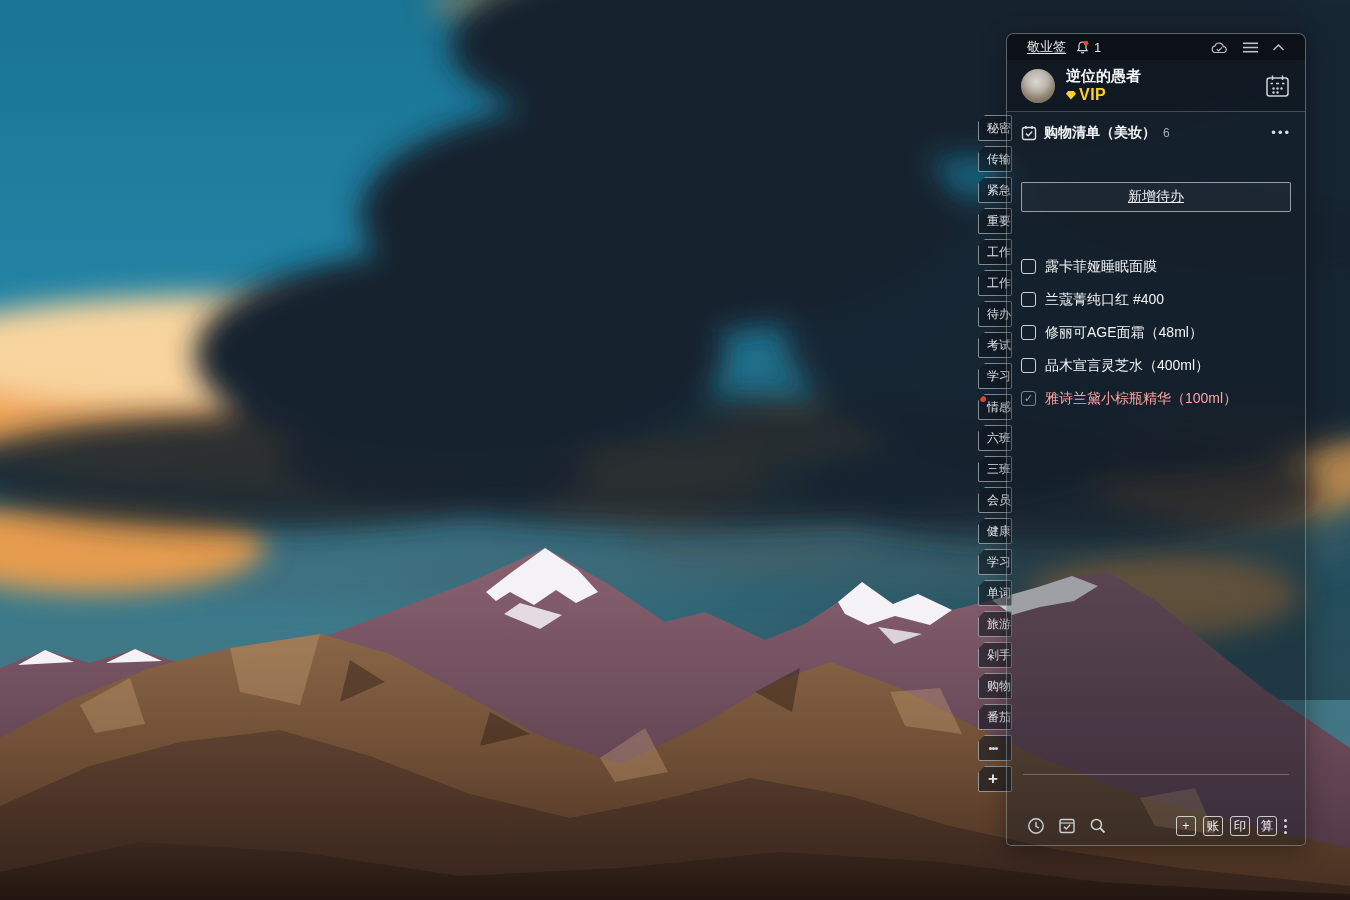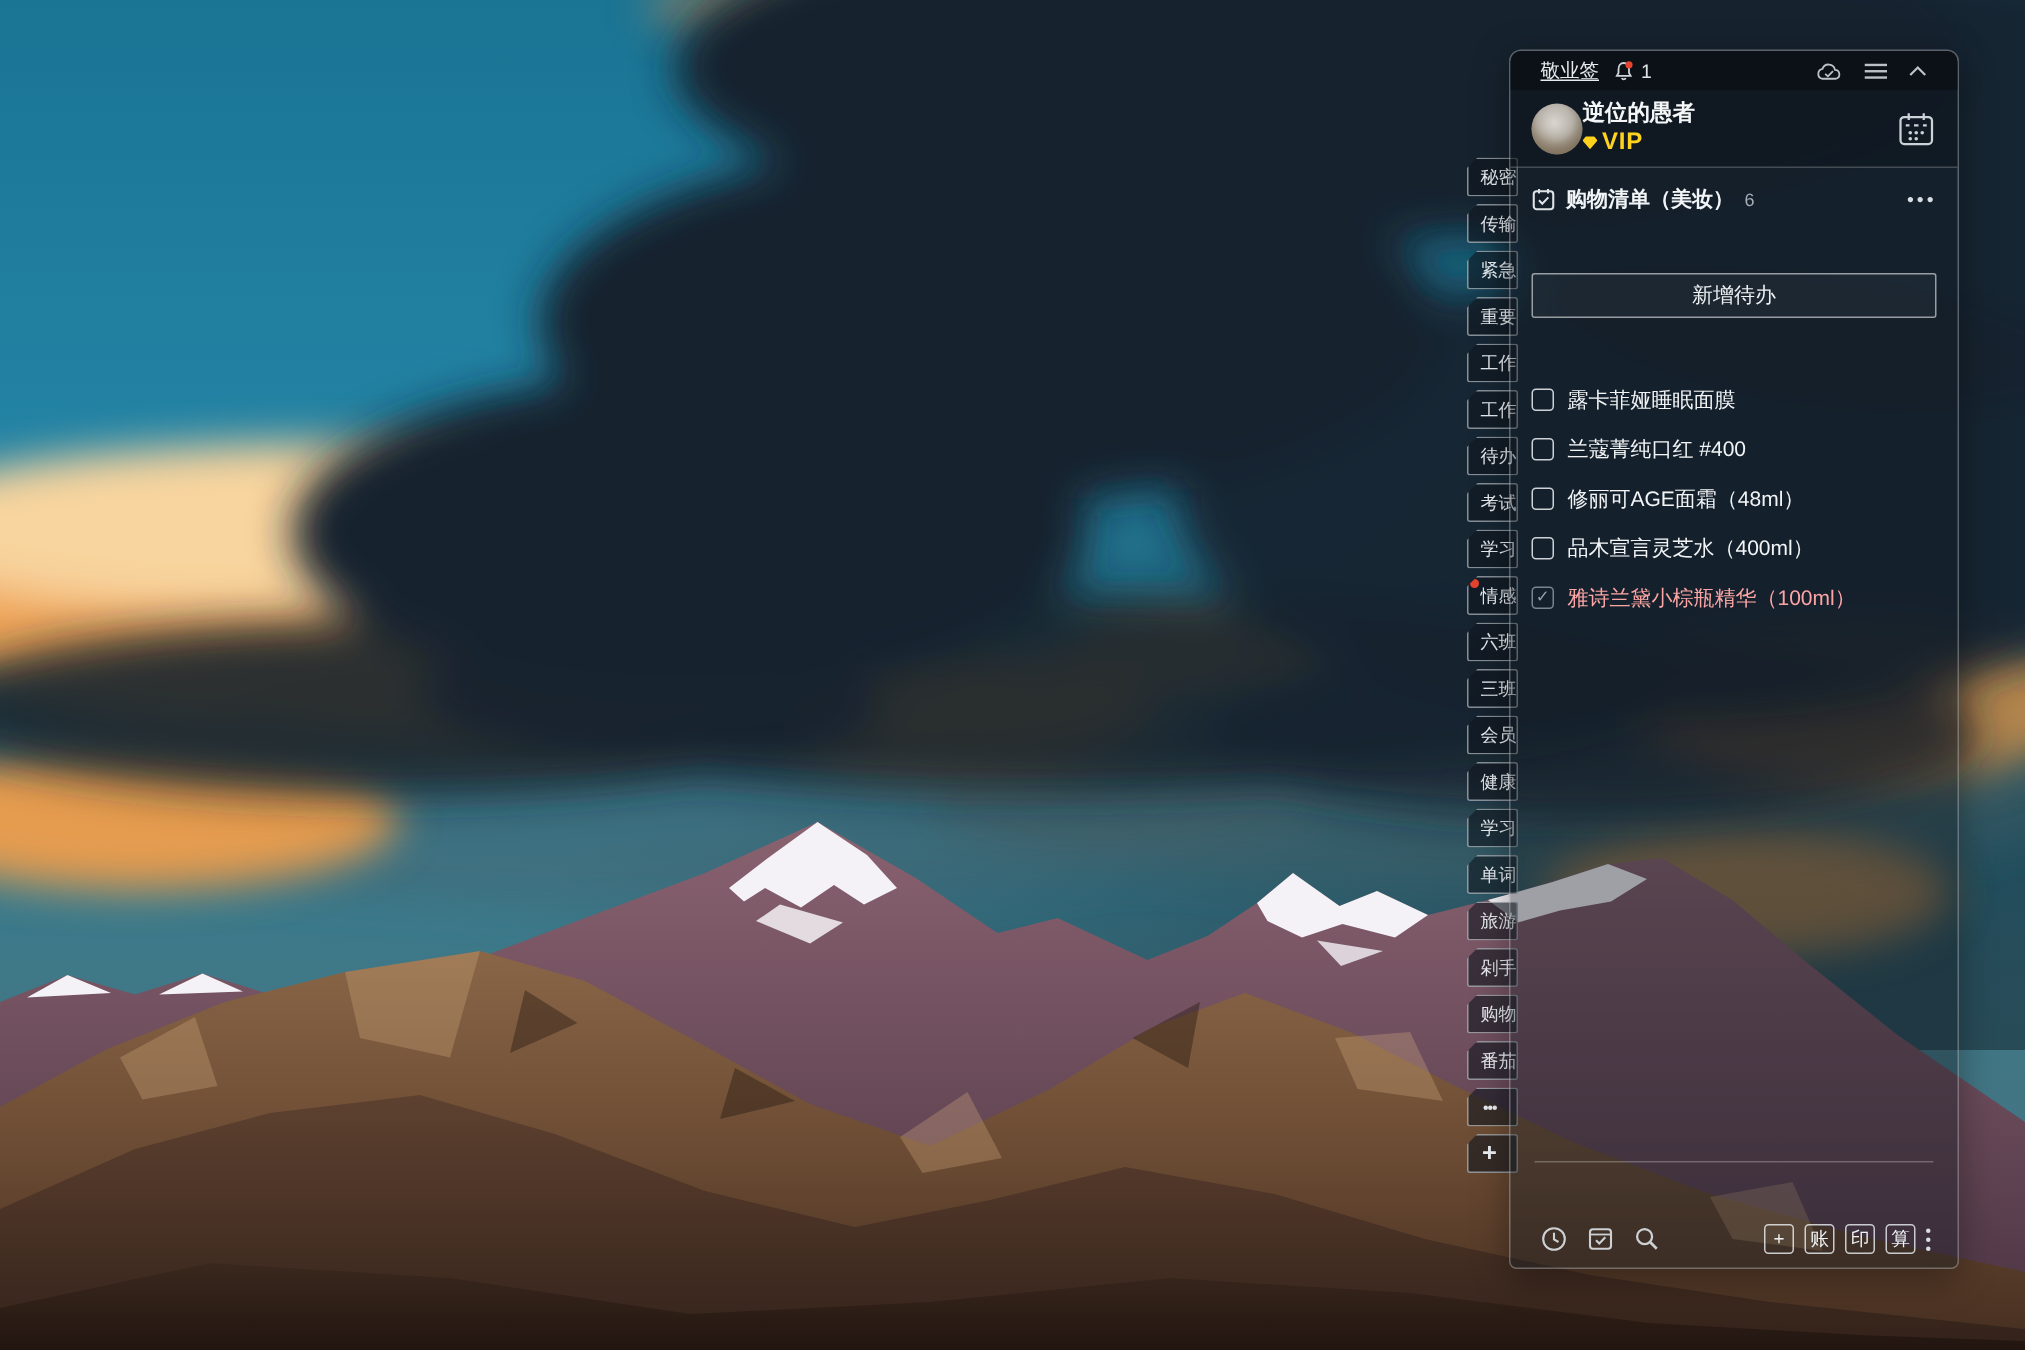--- a/index.html
+++ b/index.html
@@ -4,21 +4,21 @@
 <style>
   html,body{margin:0;padding:0;}
   body{
     width:1350px;height:900px;position:relative;overflow:hidden;
     font-family:"Liberation Sans","DejaVu Sans",sans-serif;
     background:#204a58;
   }
   .bg{position:absolute;inset:0;width:1350px;height:900px;display:block;z-index:0;}
 
   
-  .tab-strip{position:absolute;left:978px;top:105px;width:34px;z-index:1;}
+  .tab-strip{position:absolute;left:978px;top:115px;width:34px;z-index:1;}
   .side-tab{
     position:relative;height:24px;margin-bottom:5px;
     background:rgba(16,23,31,0.60);
     border:1px solid rgba(230,236,242,0.55);
     border-radius:2px;
     clip-path:polygon(7px 0,100% 0,100% 100%,0 100%,0 7px);
     color:#e9edf1;font-size:12px;line-height:24px;
     padding-left:8px;white-space:nowrap;overflow:hidden;
     cursor:pointer;
   }
@@ -57,21 +57,21 @@
     height:51px;flex:0 0 51px;display:flex;align-items:center;
     background:rgba(14,20,27,0.45);
     padding:0 14px;
     border-bottom:1px solid rgba(255,255,255,0.22);
   }
   .avatar{
     width:34px;height:34px;border-radius:50%;flex:0 0 34px;
     background:radial-gradient(circle at 45% 38%, #d9d5cf 0%, #b9b4ac 42%, #8e8880 70%, #6f6a62 100%);
     box-shadow:inset 0 -8px 8px rgba(120,95,60,0.45);
   }
-  .pr-text{display:flex;flex-direction:column;justify-content:center;}
+  .pr-text{margin-left:11px;display:flex;flex-direction:column;justify-content:center;}
   .username{font-size:15px;font-weight:bold;color:#f4f6f8;line-height:17px;}
   .vip-row{display:flex;align-items:center;margin-top:2px;}
   .vip-gem{
     width:10px;height:9px;background:#ffd21e;margin-right:3px;
     clip-path:polygon(25% 0,75% 0,100% 35%,50% 100%,0 35%);
   }
   .vip-label{font-size:16px;font-weight:bold;color:#ffd21e;letter-spacing:.5px;}
   .pr-spacer{flex:1;}
   .cal-btn{display:flex;align-items:center;cursor:pointer;}
 
@@ -83,21 +83,21 @@
   .note-title{font-size:14px;font-weight:bold;color:#f2f5f7;}
   .note-count{font-size:12px;color:#a7adb4;margin-left:7px;}
   .hd-spacer{flex:1;}
   .more-dots{color:#d9dee3;font-size:13px;letter-spacing:2px;cursor:pointer;line-height:10px;}
 
   .add-btn{
     margin-top:4px;height:28px;flex:0 0 28px;
     border:1px solid rgba(255,255,255,0.55);border-radius:2px;
     background:rgba(255,255,255,0.04);
     display:flex;align-items:center;justify-content:center;
-    font-size:14px;color:#eef1f4;cursor:pointer;
+    font-size:14px;color:#eef1f4;cursor:pointer;text-decoration:underline;
   }
 
   .todo-list{margin-top:6px;}
   .todo-item{height:33px;display:flex;align-items:center;cursor:default;}
   .cbx{
     width:15px;height:15px;flex:0 0 15px;border-radius:3px;
     border:1.5px solid rgba(238,242,246,0.85);
     box-sizing:border-box;margin-right:9px;cursor:pointer;
     display:flex;align-items:center;justify-content:center;
   }

